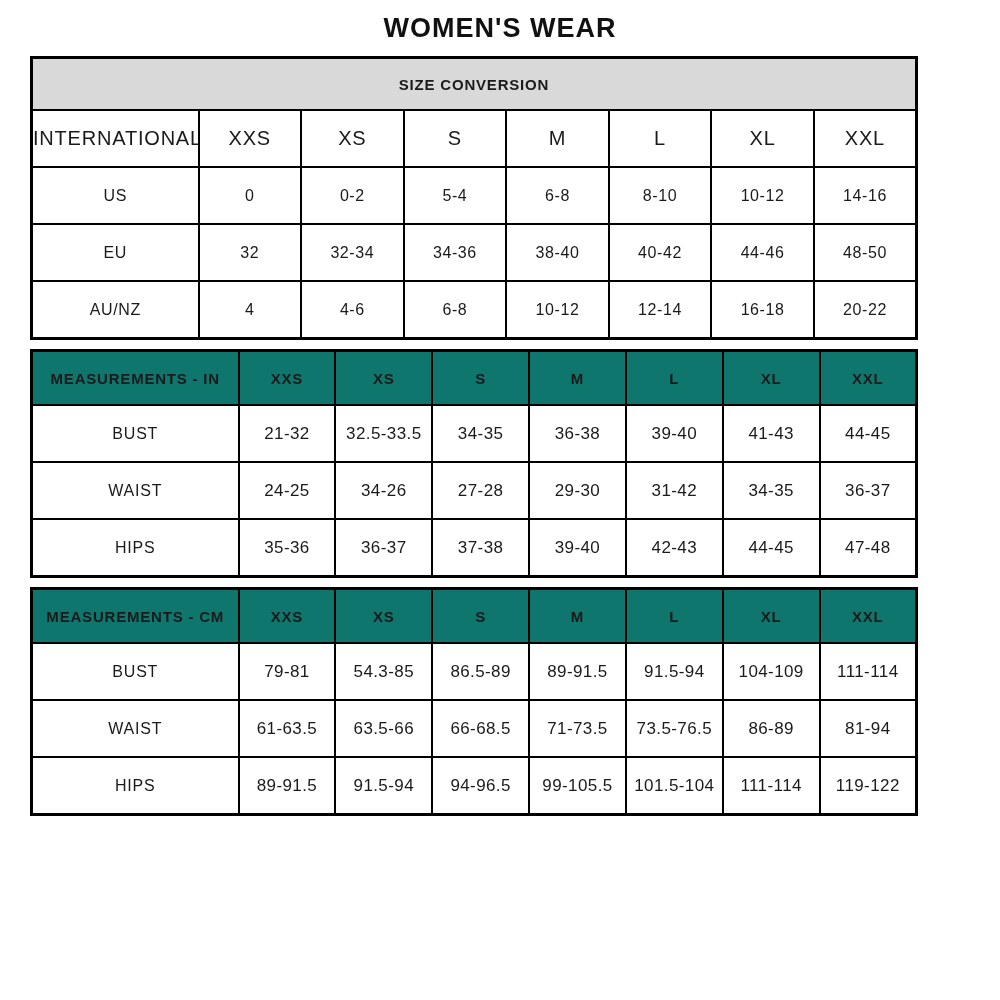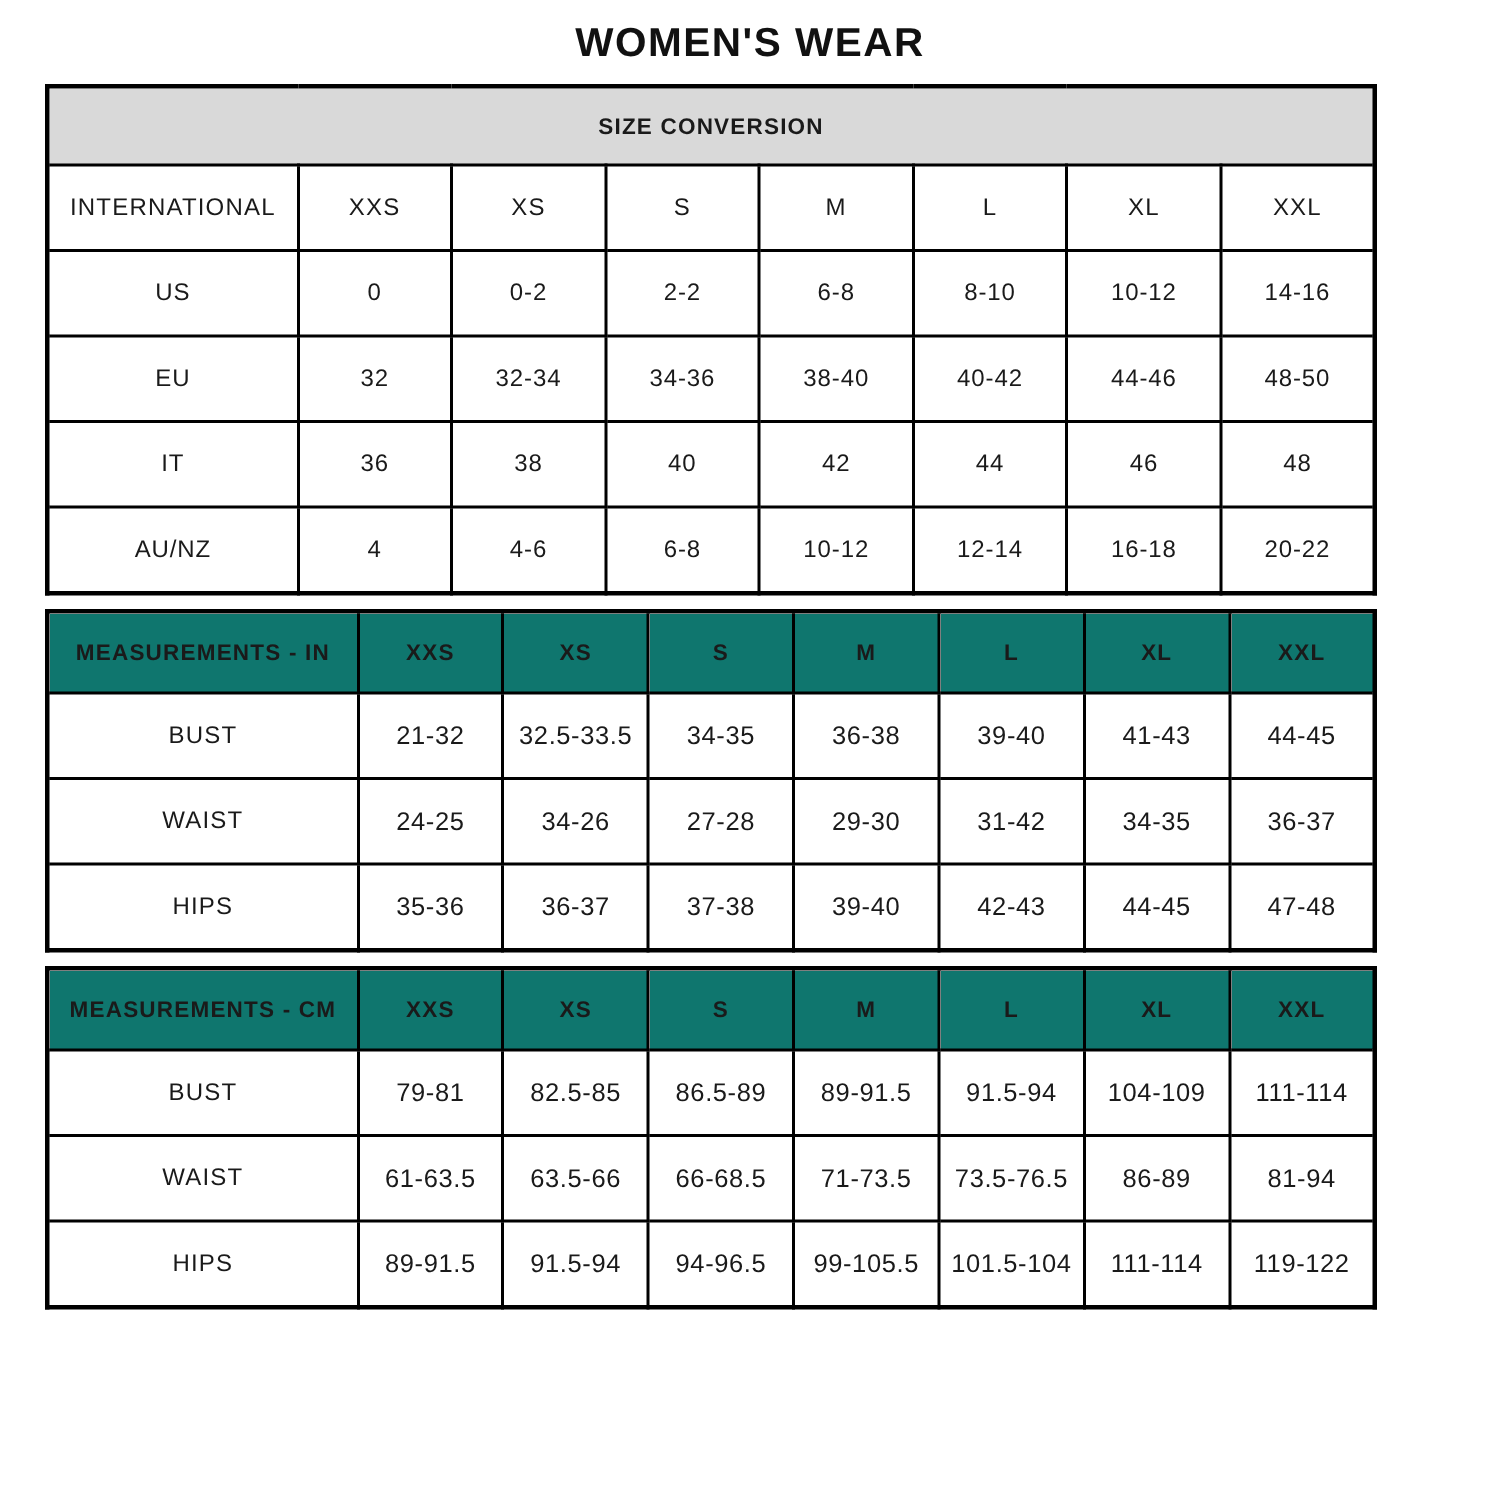--- a/index.html
+++ b/index.html
@@ -42,21 +42,21 @@
 
   
   .t1 .title-row td {
     height: 50px;
     background: #d9d9d9;
     font-weight: 700;
     font-size: 15px;
     letter-spacing: 0.8px;
   }
   .t1 tr.data td { height: 55px; font-size: 16px; letter-spacing: 0.6px; }
-  .t1 tr.cols td { height: 55px; font-size: 16px; letter-spacing: 0.8px; }
+  .t1 tr.cols td { height: 55px; font-size: 20px; letter-spacing: 0.8px; }
 
   
   .t23 tr.head td {
     height: 52px;
     background: #0f766e;
     font-weight: 700;
     font-size: 15px;
     letter-spacing: 0.8px;
   }
   .t23 tr.data td { height: 55px; font-size: 17px; letter-spacing: 0.4px; }
@@ -91,45 +91,35 @@
       <td>S</td>
       <td>M</td>
       <td>L</td>
       <td>XL</td>
       <td>XXL</td>
     </tr>
     <tr class="data">
       <td class="row-label">US</td>
       <td>0</td>
       <td>0-2</td>
-      <td>2-2</td>
+      <td>5-4</td>
       <td>6-8</td>
       <td>8-10</td>
       <td>10-12</td>
       <td>14-16</td>
     </tr>
     <tr class="data">
       <td class="row-label">EU</td>
       <td>32</td>
       <td>32-34</td>
       <td>34-36</td>
       <td>38-40</td>
       <td>40-42</td>
       <td>44-46</td>
       <td>48-50</td>
-    </tr>
-    <tr class="data">
-      <td class="row-label">IT</td>
-      <td>36</td>
-      <td>38</td>
-      <td>40</td>
-      <td>42</td>
-      <td>44</td>
-      <td>46</td>
-      <td>48</td>
     </tr>
     <tr class="data">
       <td class="row-label">AU/NZ</td>
       <td>4</td>
       <td>4-6</td>
       <td>6-8</td>
       <td>10-12</td>
       <td>12-14</td>
       <td>16-18</td>
       <td>20-22</td>
@@ -214,21 +204,21 @@
       <td>XS</td>
       <td>S</td>
       <td>M</td>
       <td>L</td>
       <td>XL</td>
       <td>XXL</td>
     </tr>
     <tr class="data">
       <td class="row-label">BUST</td>
       <td>79-81</td>
-      <td>82.5-85</td>
+      <td>54.3-85</td>
       <td>86.5-89</td>
       <td>89-91.5</td>
       <td>91.5-94</td>
       <td>104-109</td>
       <td>111-114</td>
     </tr>
     <tr class="data">
       <td class="row-label">WAIST</td>
       <td>61-63.5</td>
       <td>63.5-66</td>

